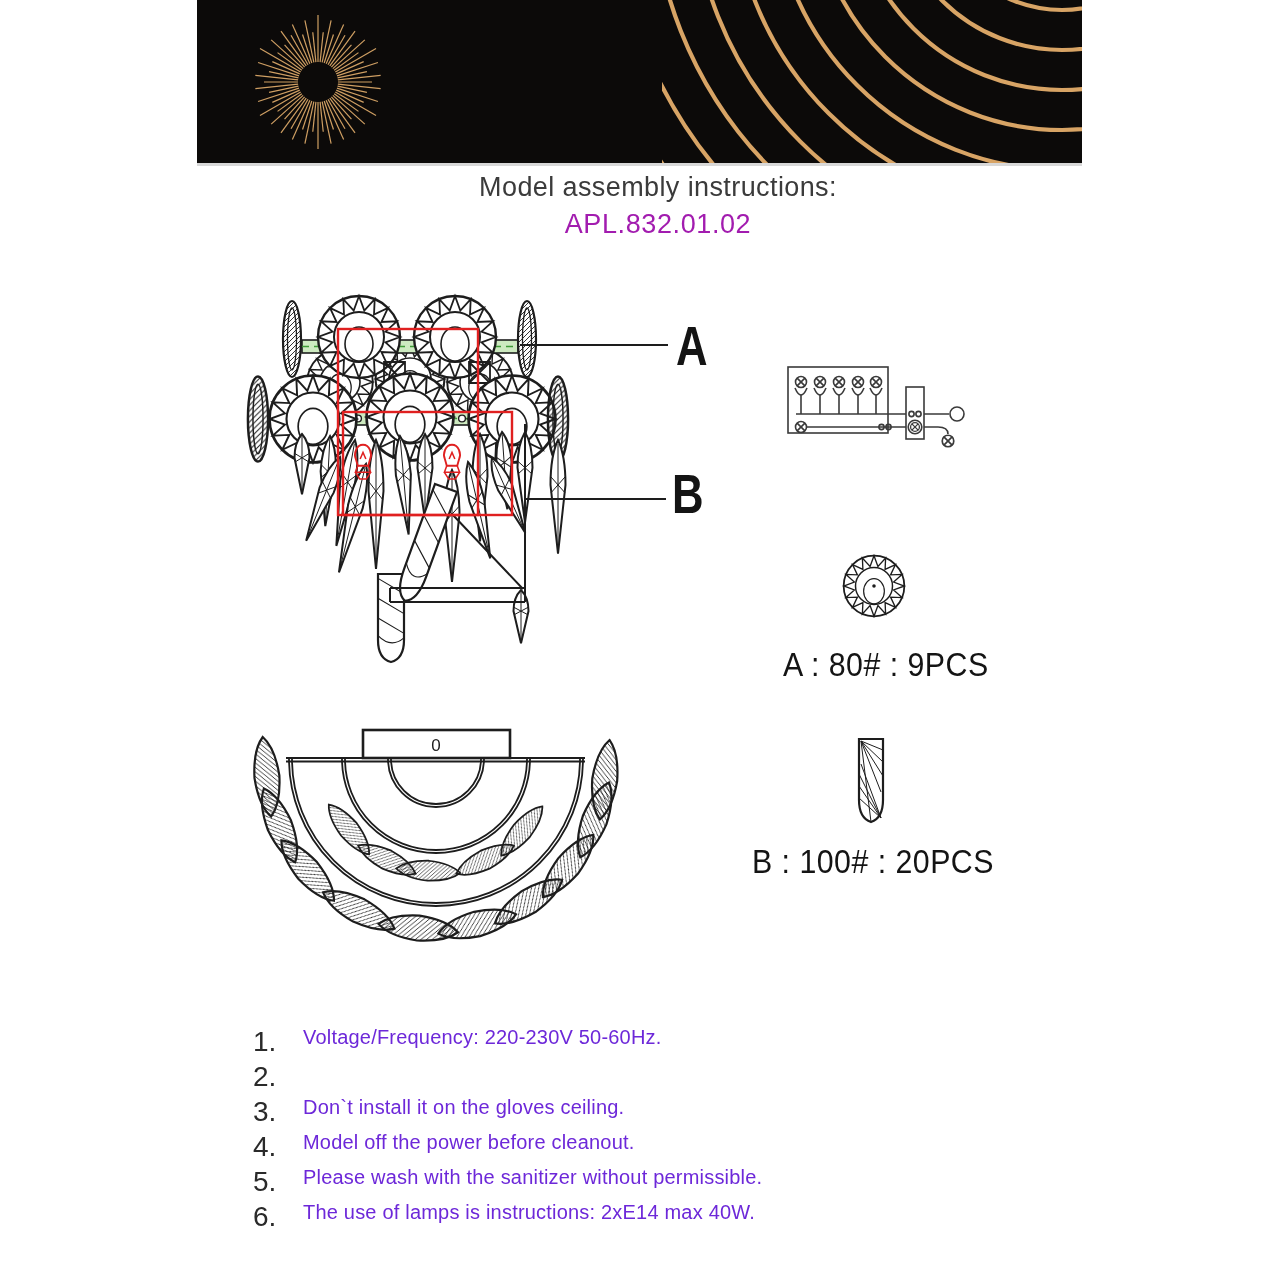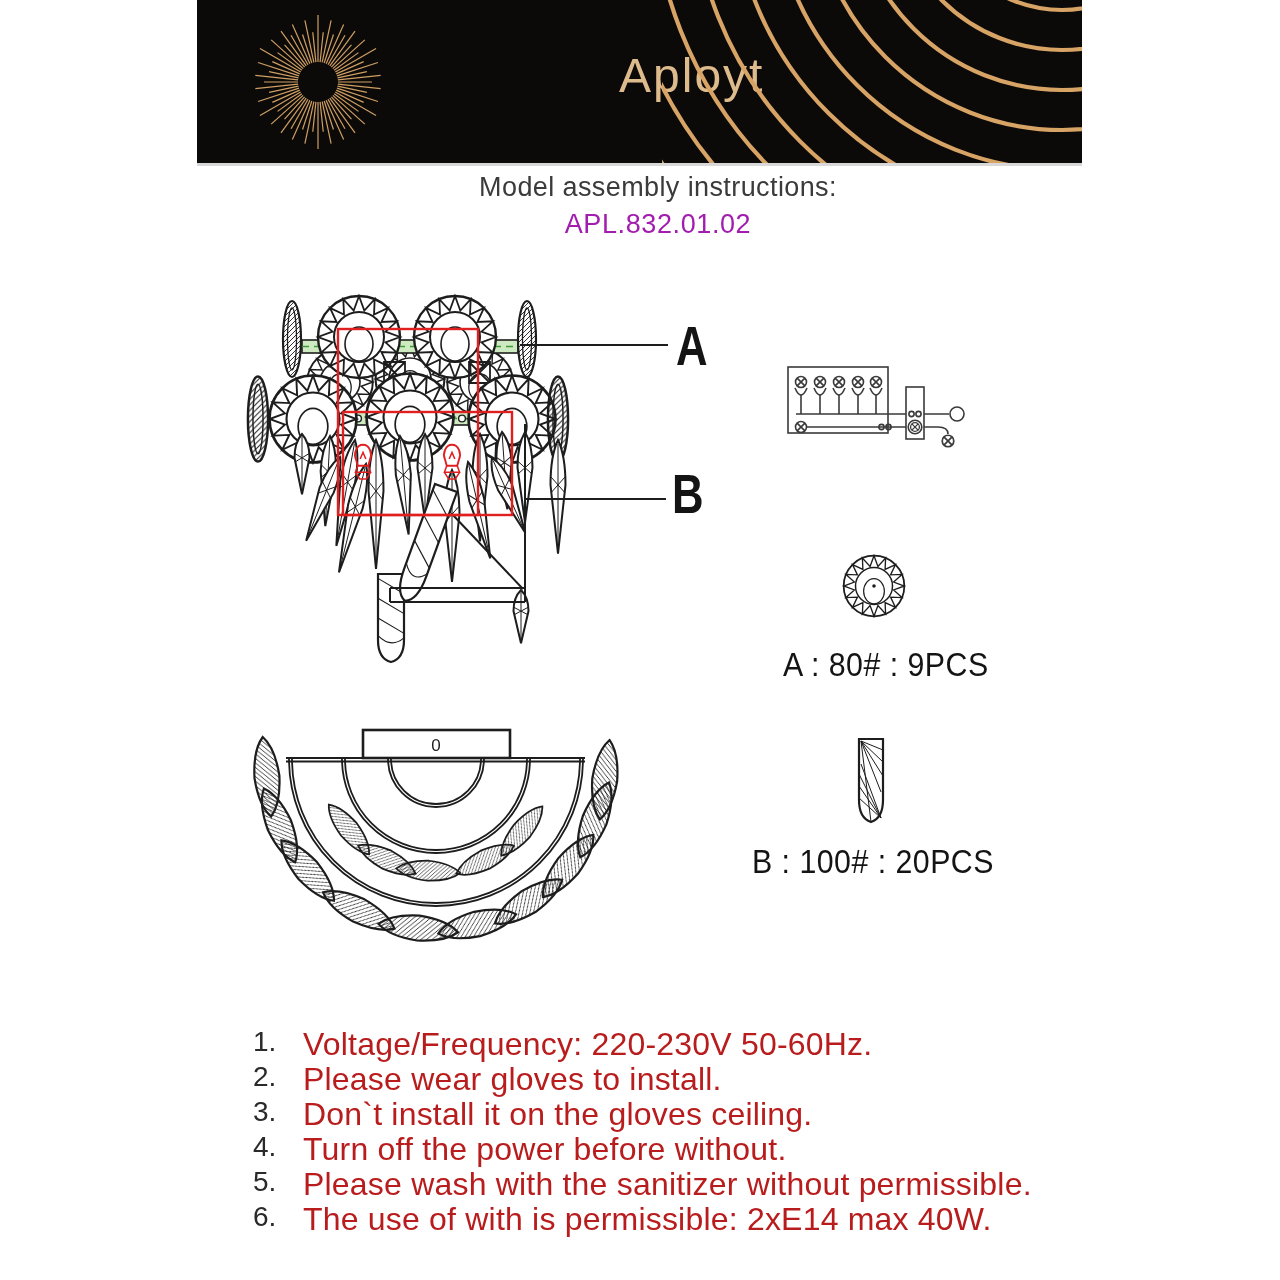--- a/index.html
+++ b/index.html
@@ -23,21 +23,21 @@
     font-size:56px;font-weight:600;color:#141414;line-height:1;
     transform:scaleX(0.78);transform-origin:left top;
   }
   .part-spec{
     font-size:33px;font-weight:500;color:#141414;letter-spacing:0.5px;line-height:1;
     transform:scaleX(0.92);transform-origin:left top;
   }
   .instructions{left:253px;top:1026px;width:840px;}
   .instr-row{display:flex;height:35px;align-items:flex-start;}
   .instr-num{width:50px;flex:0 0 50px;font-size:28px;color:#2a2a2a;}
-  .instr-text{font-size:32px;color:#b91c1c;letter-spacing:0.2px;white-space:nowrap;}
+  .instr-text{font-size:20px;color:#6d28d9;letter-spacing:0.2px;white-space:nowrap;}
   svg{display:block;}
 </style>
 </head>
 <body>
 
 <svg width="0" height="0" style="position:absolute" aria-hidden="true">
   <defs>
     <pattern id="hatch" width="5" height="5" patternUnits="userSpaceOnUse">
       <path d="M0,5 L5,0 M-1,1 L1,-1 M4,6 L6,4" stroke="#1d1d1d" stroke-width="0.9"></path>
     </pattern>
@@ -131,21 +131,20 @@
         <line x1="0" y1="-20" x2="0" y2="-63" transform="rotate(312)"></line>
         <line x1="0" y1="-20" x2="0" y2="-50" transform="rotate(318)"></line>
         <line x1="0" y1="-20" x2="0" y2="-63" transform="rotate(324)"></line>
         <line x1="0" y1="-20" x2="0" y2="-54" transform="rotate(330)"></line>
         <line x1="0" y1="-20" x2="0" y2="-63" transform="rotate(336)"></line>
         <line x1="0" y1="-20" x2="0" y2="-50" transform="rotate(342)"></line>
         <line x1="0" y1="-20" x2="0" y2="-63" transform="rotate(348)"></line>
         <line x1="0" y1="-20" x2="0" y2="-50" transform="rotate(354)"></line>
       </g>
   </svg>
-  <div class="abs brand">Aployt</div>
   <svg class="abs" style="right:0;top:0" width="420" height="163" viewBox="0 0 420 163">
     <g id="arcs-g" fill="none" stroke="#d8a465" stroke-width="4.2">
         <circle cx="400" cy="-120" r="130"></circle>
         <circle cx="400" cy="-120" r="170"></circle>
         <circle cx="400" cy="-120" r="210"></circle>
         <circle cx="400" cy="-120" r="250"></circle>
         <circle cx="400" cy="-120" r="290"></circle>
         <circle cx="400" cy="-120" r="330"></circle>
         <circle cx="400" cy="-120" r="370"></circle>
         <circle cx="400" cy="-120" r="410"></circle>
@@ -325,31 +324,30 @@
     </g>
 </svg>
 
 <div class="abs instructions">
   <div class="instr-row">
     <span class="instr-num">1.</span>
     <span class="instr-text">Voltage/Frequency: 220-230V 50-60Hz.</span>
   </div>
   <div class="instr-row">
     <span class="instr-num">2.</span>
-    <span class="instr-text">Please wear gloves to install.</span>
   </div>
   <div class="instr-row">
     <span class="instr-num">3.</span>
     <span class="instr-text">Don`t install it on the gloves ceiling.</span>
   </div>
   <div class="instr-row">
     <span class="instr-num">4.</span>
-    <span class="instr-text">Turn off the power before without.</span>
+    <span class="instr-text">Model off the power before cleanout.</span>
   </div>
   <div class="instr-row">
     <span class="instr-num">5.</span>
     <span class="instr-text">Please wash with the sanitizer without permissible.</span>
   </div>
   <div class="instr-row">
     <span class="instr-num">6.</span>
-    <span class="instr-text">The use of with is permissible: 2xE14 max 40W.</span>
+    <span class="instr-text">The use of lamps is instructions: 2xE14 max 40W.</span>
   </div>
 </div>
 
 </body></html>

